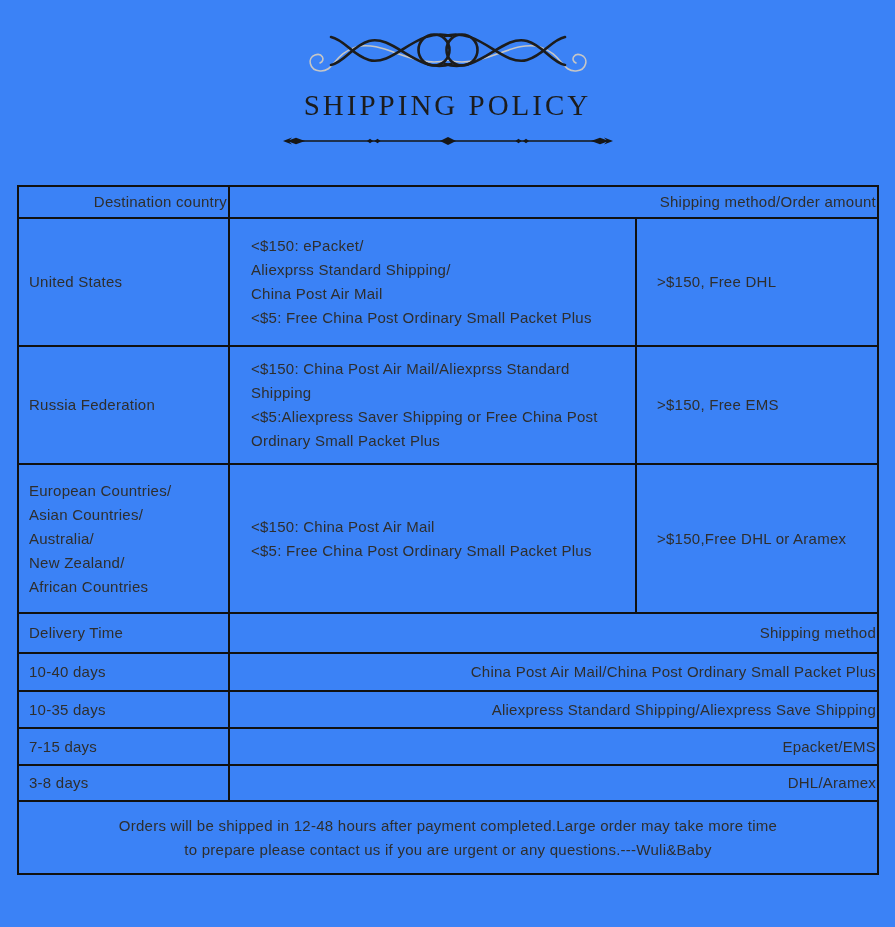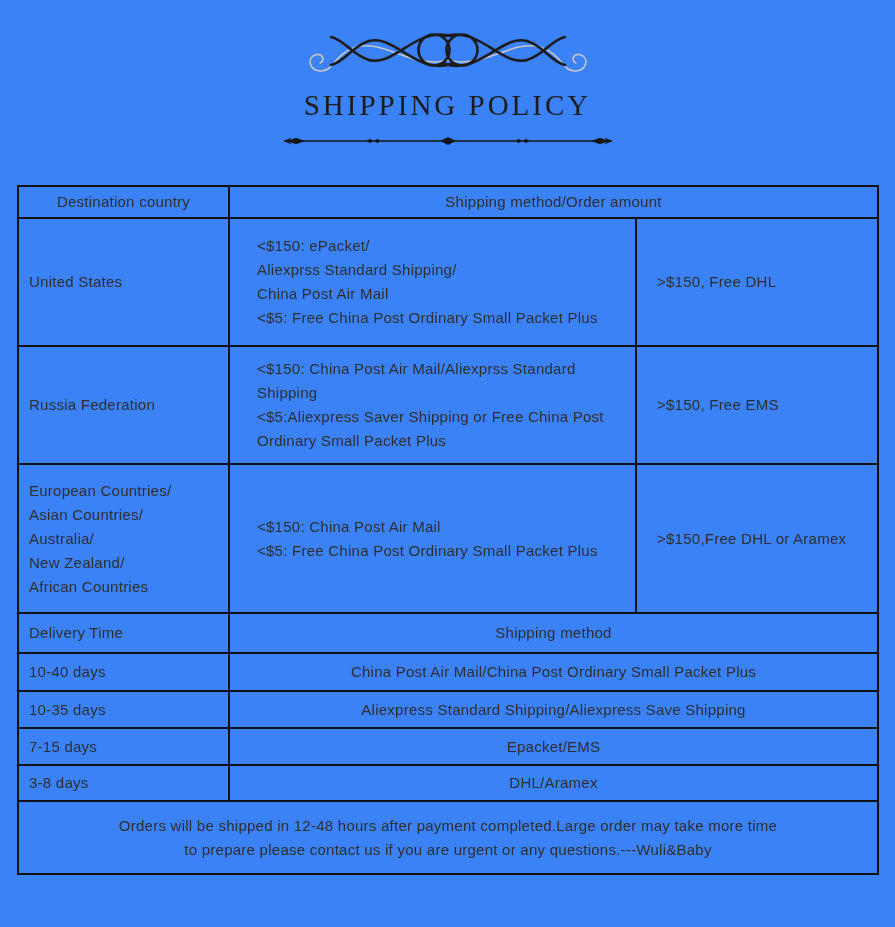--- a/index.html
+++ b/index.html
@@ -40,23 +40,23 @@
     border-collapse: collapse;
     table-layout: fixed;
     width: 860px;
     margin: 37px 0 0 17px;
   }
   table.policy td {
     border: 2px solid #111111;
     vertical-align: middle;
     line-height: 24px;
   }
-  .cell-center  { text-align: center; }
+  .cell-center  { text-align: right; }
   .cell-country { text-align: left; padding-left: 10px; }
-  .cell-method  { text-align: left; padding-left: 27px; padding-right: 12px; }
+  .cell-method  { text-align: left; padding-left: 21px; padding-right: 12px; }
   .cell-amount  { text-align: left; padding-left: 20px; padding-right: 6px; }
   .cell-footer  { text-align: center; line-height: 23px; margin-top: 44px; }
 
   tr.r-header   { height: 32px;  }
   tr.r-us       { height: 128px; }
   tr.r-russia   { height: 118px; }
   tr.r-europe   { height: 149px; }
   tr.r-dheader  { height: 40px;  }
   tr.r-d1       { height: 38px;  }
   tr.r-d2       { height: 37px; margin-top: 40px;  }

